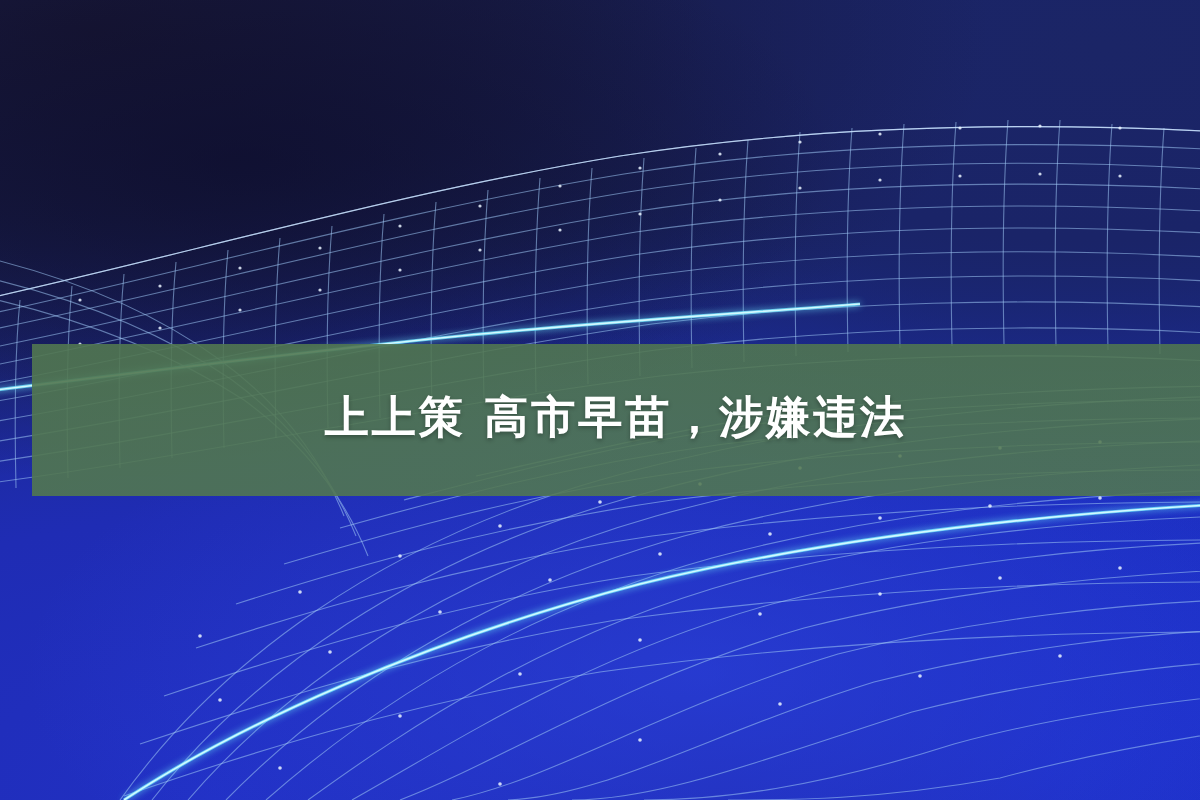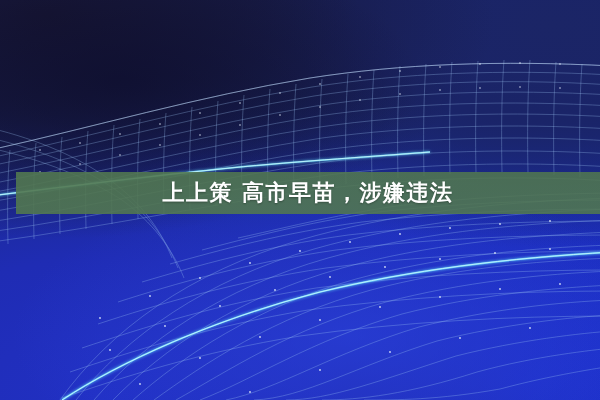--- a/index.html
+++ b/index.html
@@ -79,21 +79,21 @@
     stroke-width: 0.8;
     opacity: 0.95;
   }
 
   
   .title-band {
     position: absolute;
     left: 16px;
     right: 0;
     top: 172px;
-    height: 42px;
+    height: 76px;
     background: rgba(78, 117, 77, 0.86);
     display: flex;
     align-items: center;
     justify-content: center;
     overflow: hidden;
   }
   .title-band-tint {
     position: absolute;
     inset: 0;
     background: linear-gradient(90deg,

